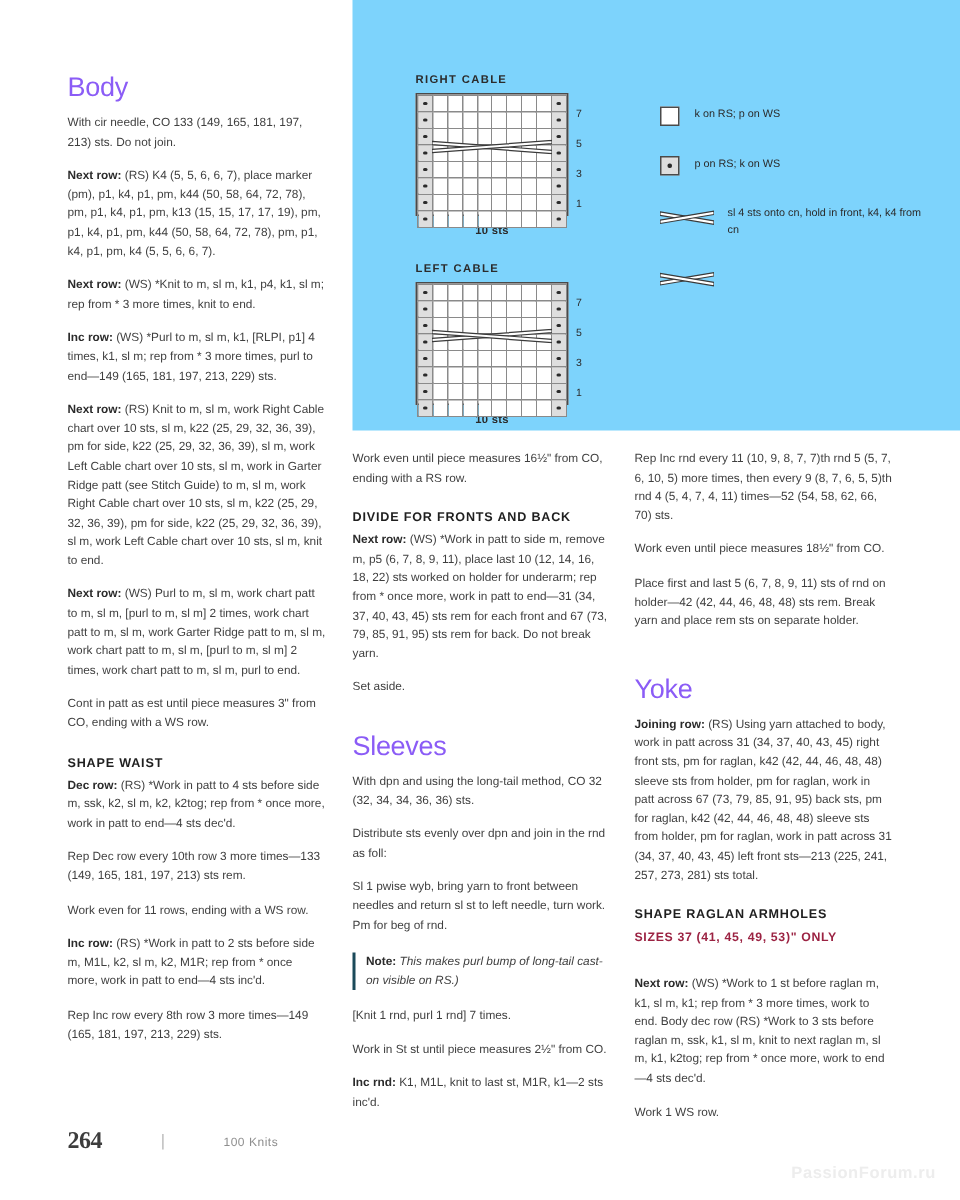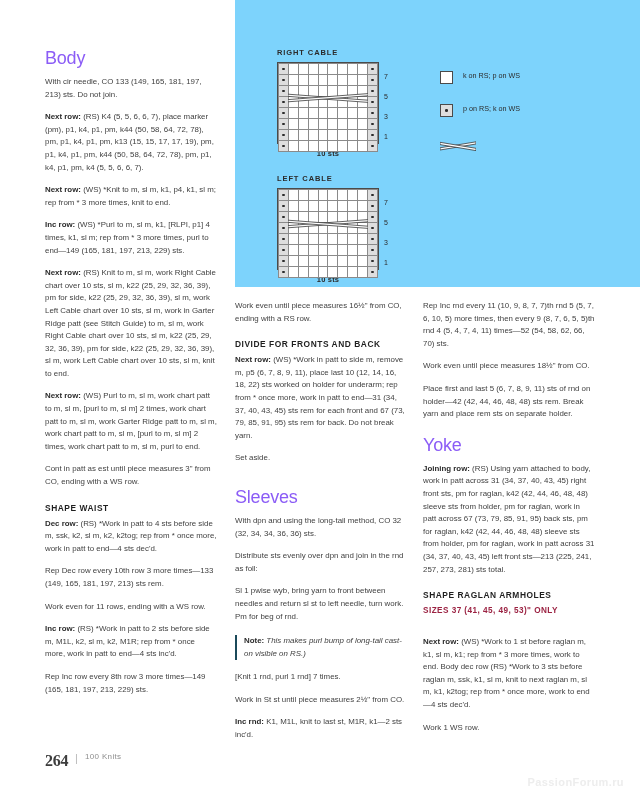--- a/index.html
+++ b/index.html
@@ -209,21 +209,22 @@
     font-weight: bold;
     color: #2b2b2b;
   }
 
   
   .footer {
     position: absolute;
     left: 45px;
     bottom: 30px;
     display: flex;
-    align-items: flex-start;
+    align-items: center;
+    gap: 32px;
   }
   .folio {
     font-family: "Liberation Serif", serif;
     font-size: 16px;
     font-weight: bold;
     color: #3d3d3d;
     letter-spacing: -0.3px;
   }
   .folio-sep {
     color: #b8b8b8;
@@ -498,20 +499,29 @@
       <div class="legend-swatch box"></div>
       <div class="legend-text">k on RS; p on WS</div>
     </div>
     <div class="legend-item">
       <div class="legend-swatch boxdot"></div>
       <div class="legend-text">p on RS; k on WS</div>
     </div>
     <div class="legend-item">
       <div class="legend-swatch cable">
         <svg width="36" height="11" viewBox="0 0 36 11" preserveAspectRatio="none">
+          <polygon points="0,1.3 36,7.3 36,9.6 0,3.6" fill="#ffffff" stroke="#3a3a3a" stroke-width="0.8"></polygon>
+          <polygon points="0,6.8 36,0.8 36,3.0 0,9.0" fill="#ffffff" stroke="#3a3a3a" stroke-width="0.8"></polygon>
+        </svg>
+      </div>
+      <div class="legend-text">sl 4 sts onto cn, hold in front, k4, k4 from cn</div>
+    </div>
+    <div class="legend-item">
+      <div class="legend-swatch cable">
+        <svg width="36" height="11" viewBox="0 0 36 11" preserveAspectRatio="none">
           <polygon points="0,6.8 36,0.8 36,3.0 0,9.0" fill="#ffffff" stroke="#3a3a3a" stroke-width="0.8"></polygon>
           <polygon points="0,1.3 36,7.3 36,9.6 0,3.6" fill="#ffffff" stroke="#3a3a3a" stroke-width="0.8"></polygon>
         </svg>
       </div>
     </div>
   </div>
 
 </div>
 
 <div class="col" id="col-left">
@@ -545,21 +555,21 @@
   <p><span>[Knit 1 rnd, purl 1 rnd] 7 times.</span></p>
   <p><span>Work in St st until piece measures 2½" from CO.</span></p>
   <p><span class="lbl">Inc rnd:</span><span> K1, M1L, knit to last st, M1R, k1—2 sts inc'd.</span></p>
 </div>
 
 <div class="col" id="col-right">
   <p><span>Rep Inc rnd every 11 (10, 9, 8, 7, 7)th rnd 5 (5, 7, 6, 10, 5) more times, then every 9 (8, 7, 6, 5, 5)th rnd 4 (5, 4, 7, 4, 11) times—52 (54, 58, 62, 66, 70) sts.</span></p>
   <p><span>Work even until piece measures 18½" from CO.</span></p>
   <p><span>Place first and last 5 (6, 7, 8, 9, 11) sts of rnd on holder—42 (42, 44, 46, 48, 48) sts rem. Break yarn and place rem sts on separate holder.</span></p>
 
-  <h2 class="sec" style="margin-top:14px">Yoke</h2>
+  <h2 class="sec" style="margin-top:28px">Yoke</h2>
   <p><span class="lbl">Joining row:</span><span> (RS) Using yarn attached to body, work in patt across 31 (34, 37, 40, 43, 45) right front sts, pm for raglan, k42 (42, 44, 46, 48, 48) sleeve sts from holder, pm for raglan, work in patt across 67 (73, 79, 85, 91, 95) back sts, pm for raglan, k42 (42, 44, 46, 48, 48) sleeve sts from holder, pm for raglan, work in patt across 31 (34, 37, 40, 43, 45) left front sts—213 (225, 241, 257, 273, 281) sts total.</span></p>
 
   <h3 class="sub">SHAPE RAGLAN ARMHOLES</h3>
   <h4 class="sizes">SIZES 37 (41, 45, 49, 53)" ONLY</h4>
   <p><span class="lbl">Next row:</span><span> (WS) *Work to 1 st before raglan m, k1, sl m, k1; rep from * 3 more times, work to end. Body dec row (RS) *Work to 3 sts before raglan m, ssk, k1, sl m, knit to next raglan m, sl m, k1, k2tog; rep from * once more, work to end—4 sts dec'd.</span></p>
   <p><span>Work 1 WS row.</span></p>
 </div>
 
 <div class="footer">
   <span class="folio">264</span>

